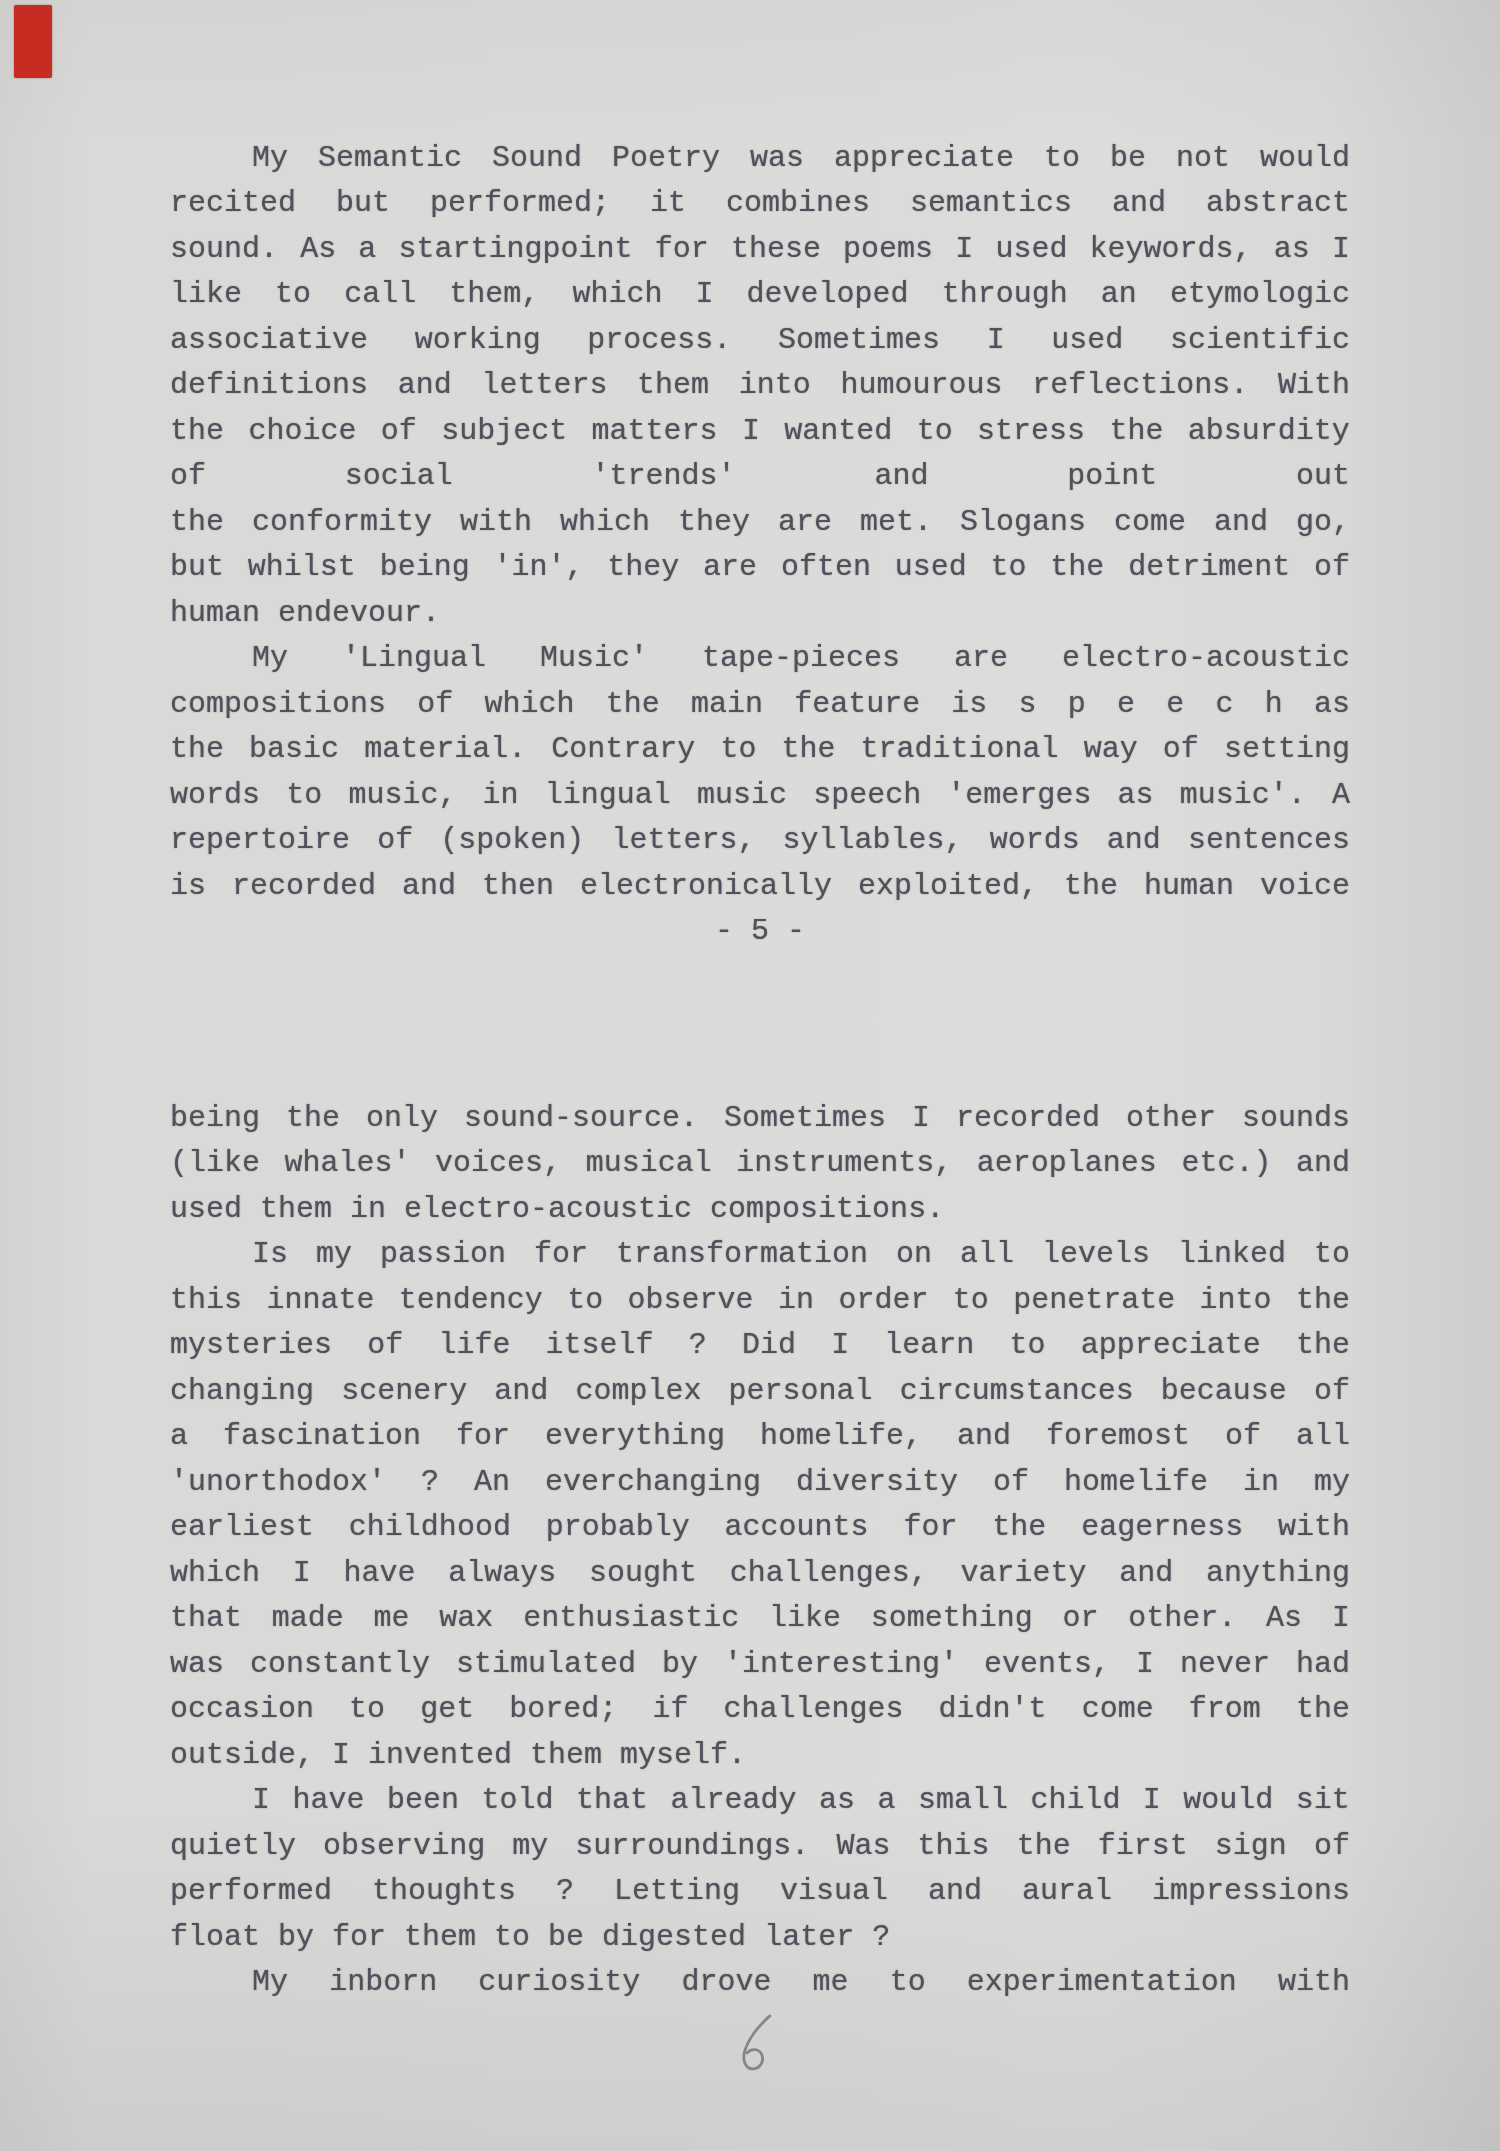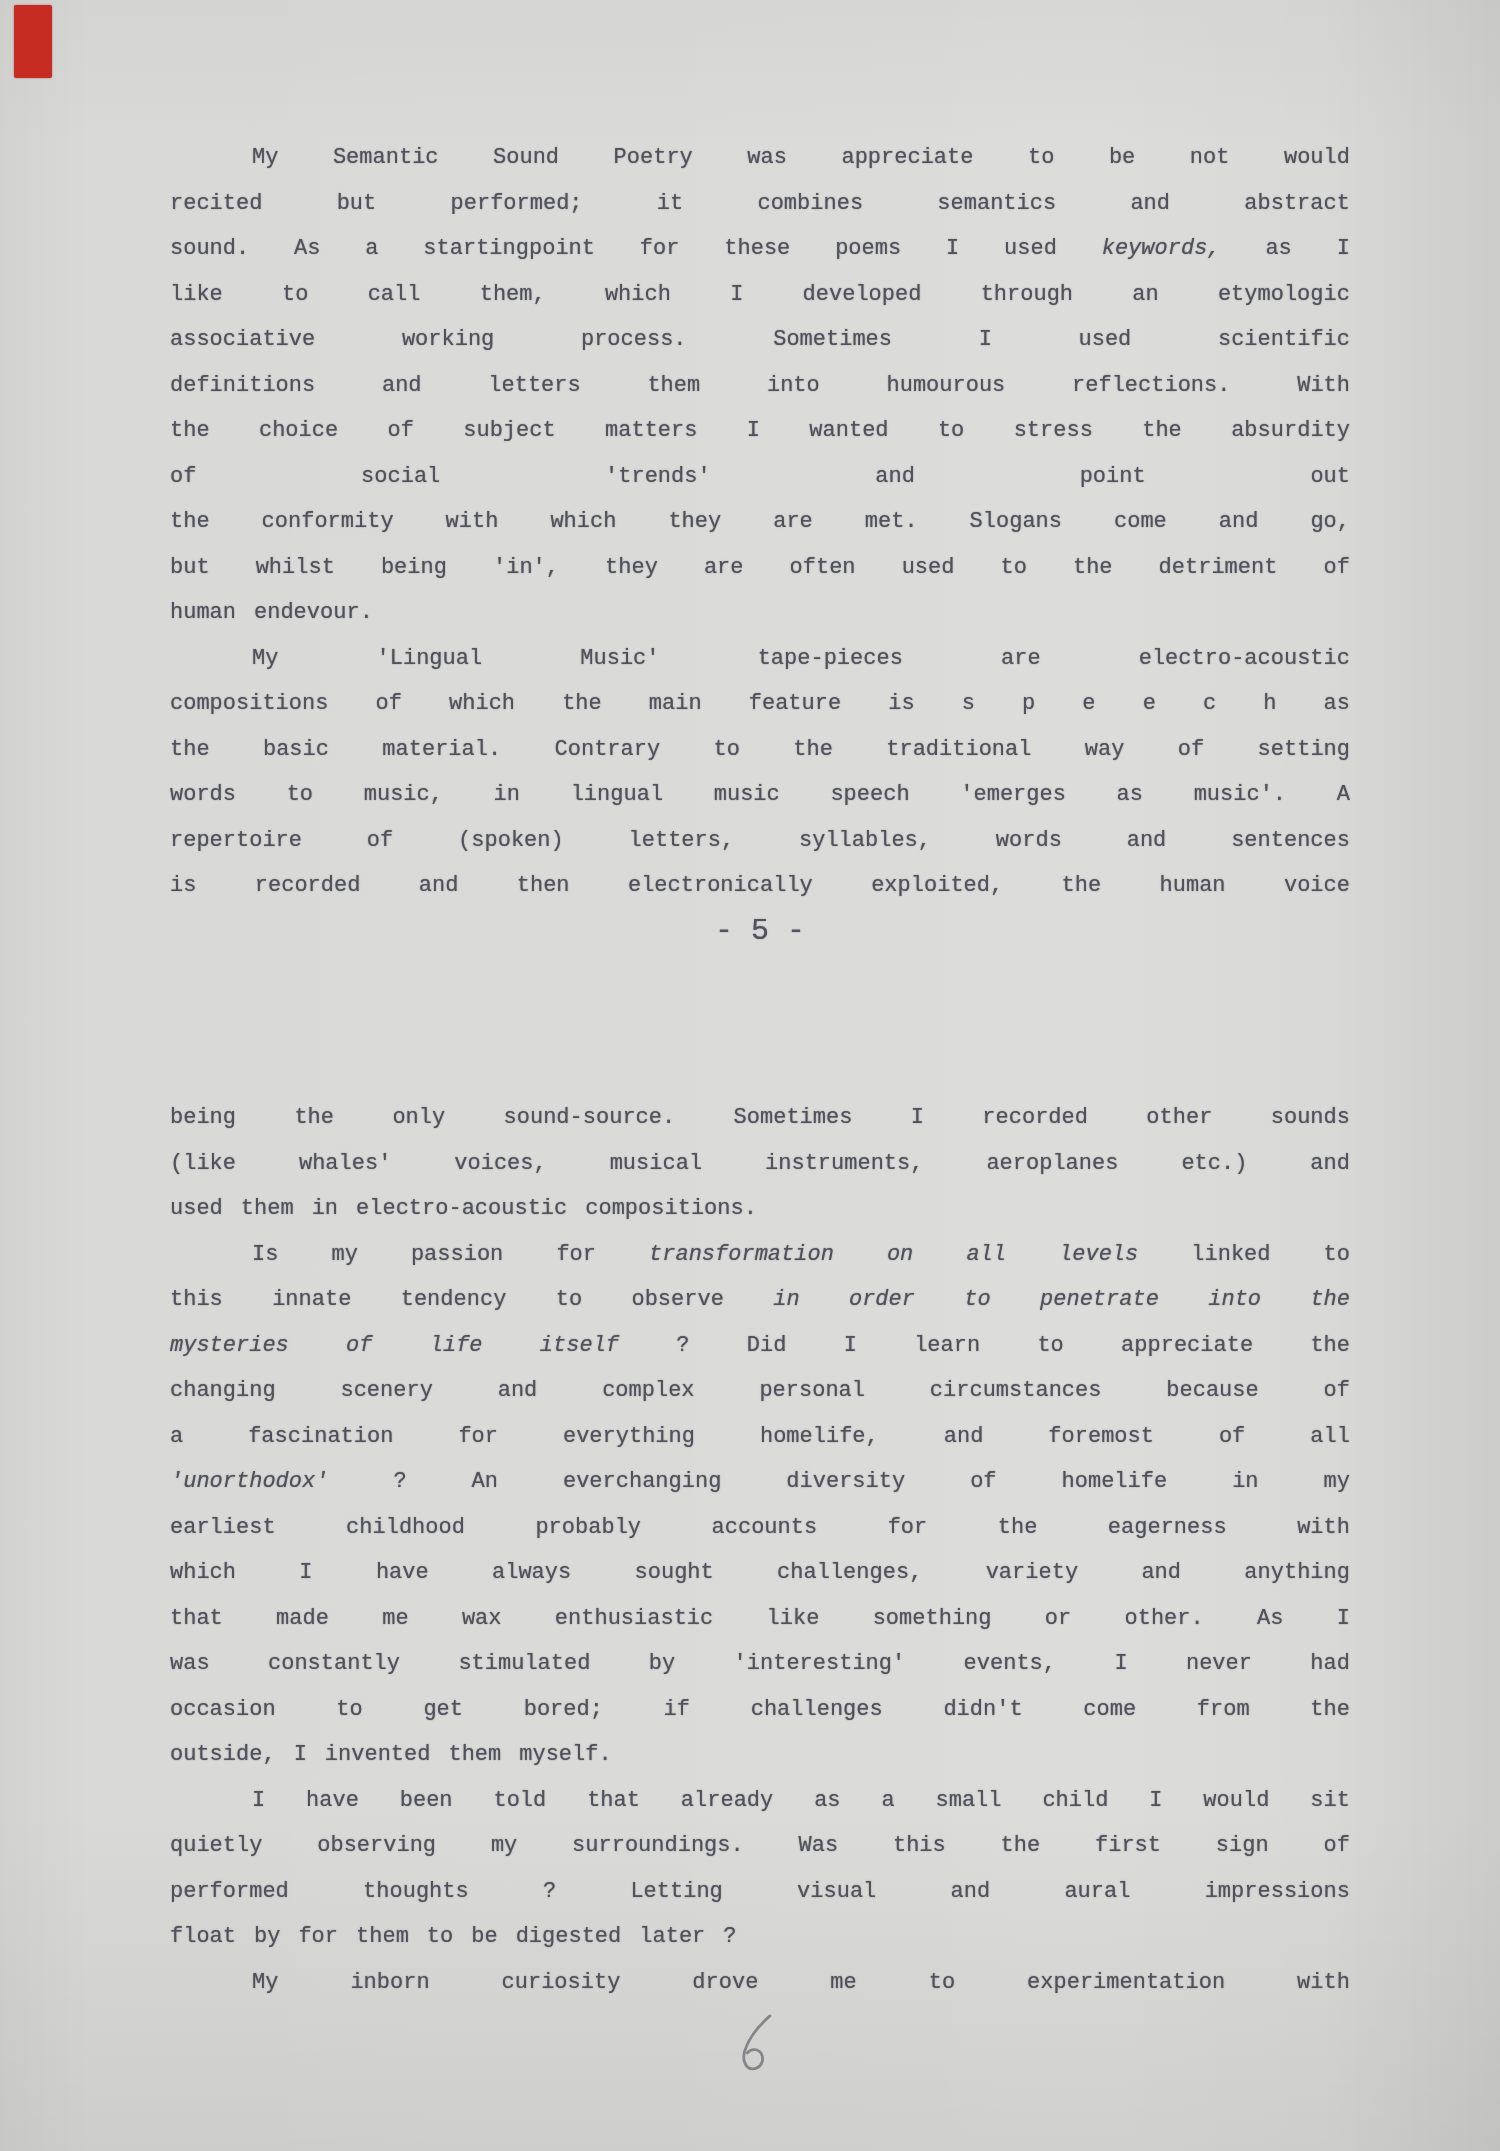--- a/index.html
+++ b/index.html
@@ -12,30 +12,30 @@
       linear-gradient(90deg, rgba(0,0,0,0.03) 0%, rgba(0,0,0,0) 6%, rgba(255,255,255,0.05) 58%, rgba(255,255,255,0.09) 72%, rgba(255,255,255,0) 88%, rgba(0,0,0,0.06) 100%);
   }
   .red-mark{
     position:absolute;left:14px;top:5px;width:38px;height:73px;
     border-radius:2px;
     box-shadow:0 0 2px rgba(120,20,10,0.5);
   }
   .text-block{
     position:absolute;left:170px;width:1180px;
     color:#50515a;
-    font-size:22px;
+    font-size:30px;
     text-shadow:0 0 1.3px rgba(78,79,90,0.75);
   }
   .block1{top:135px;}
   .block2{top:1095px;}
   .line{height:45.5px;display:flex;align-items:center;white-space:pre;}
   .line.justify{justify-content:space-between;}
   .line.plain{justify-content:flex-start;gap:18px;}
   .line.indent{padding-left:82px;}
-  .it{font-style:italic;}
+  .it{}
   .page-number{
     position:absolute;left:170px;top:908px;width:1180px;height:45.5px;
     display:flex;align-items:center;justify-content:center;
     color:#50515a;font-size:30px;
     text-shadow:0 0 1.3px rgba(78,79,90,0.75);
   }
   .handwritten-six{position:absolute;left:738px;top:2012px;transform:rotate(4deg);}
 </style>
 </head>
 <body>

